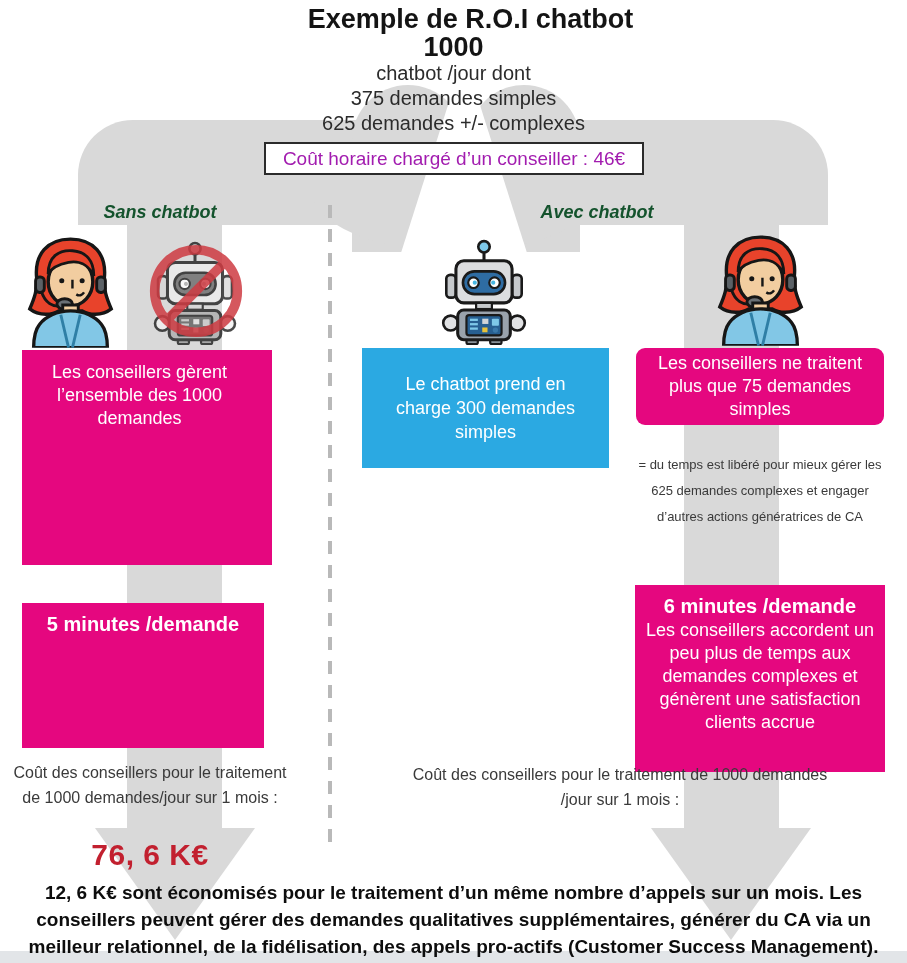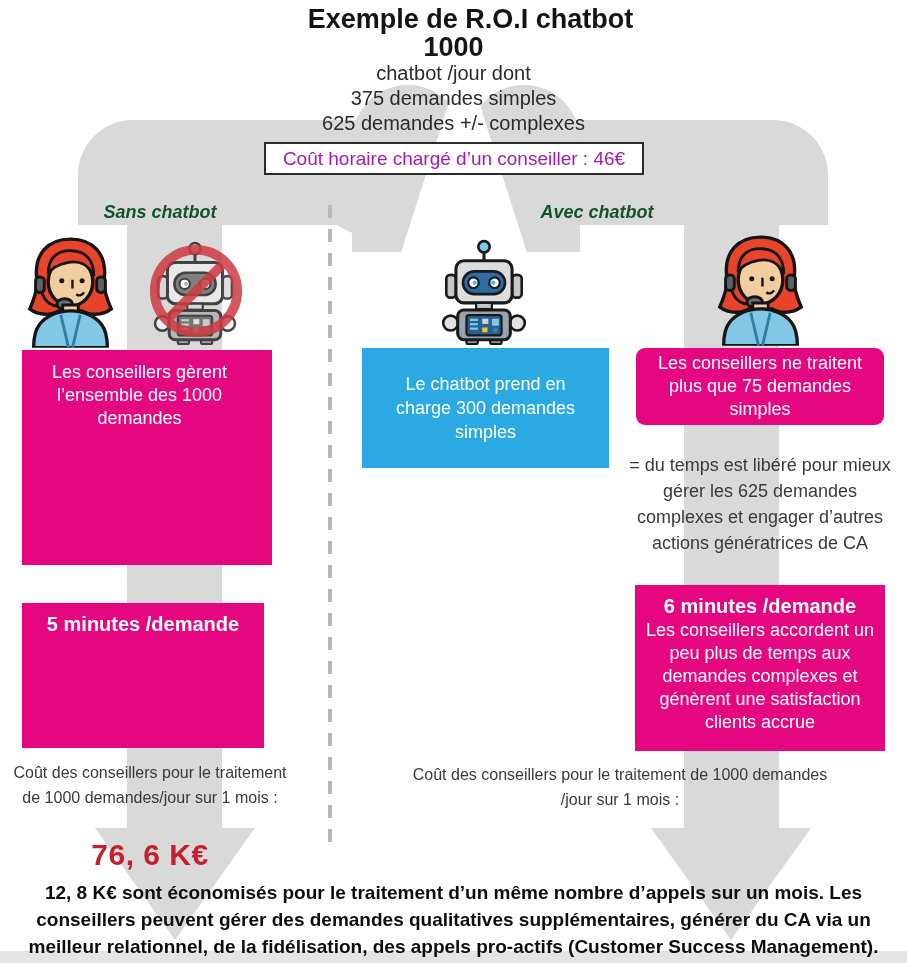--- a/index.html
+++ b/index.html
@@ -35,26 +35,26 @@
     border:2px solid #2B2B2B;font-size:19px;color:#a21caf;}
   .collabel{font-size:18px;font-weight:bold;font-style:italic;color:#14532d;}
   .collabel.l{left:40px;top:202px;width:240px;}
   .collabel.r{left:477px;top:202px;width:240px;}
 
   .pinkbox{background:var(--pink);color:#fff;font-size:18px;line-height:23px;}
   .bluebox{background:var(--blue);color:#fff;font-size:18px;line-height:24px;display:flex;align-items:center;justify-content:center;}
   .pink-l1{left:22px;top:350px;width:250px;height:215px;padding:11px 16px 0 1px;}
   .blue-m{left:362px;top:348px;width:247px;height:120px;padding:6px 14px;}
   .pink-r1{left:636px;top:348px;width:248px;height:77px;display:flex;align-items:center;justify-content:center;padding:4px 21px;border-radius:9px;}
-  .freed{left:628px;top:452px;width:264px;font-size:18px;line-height:26px;color:var(--body);}
+  .freed{left:628px;top:452px;width:264px;font-size:13px;line-height:26px;color:var(--body);}
   .minbox{padding:9px 10px 0 10px;}
   .minbox .min-title{font-size:20px;font-weight:bold;line-height:25px;}
   .minbox .min-body{font-size:18px;line-height:23px;}
   .pink-l2{left:22px;top:603px;width:242px;height:145px;}
-  .pink-r2{left:635px;top:585px;width:250px;height:166px;}
+  .pink-r2{left:635px;top:585px;width:250px;height:187px;}
   .costlabel{font-size:16px;line-height:25px;color:var(--body);}
   .cost-l{left:10px;top:760px;width:280px;}
   .cost-r{left:405px;top:762px;width:430px;}
   .value{font-size:30px;font-weight:bold;letter-spacing:.5px;}
   .value.red{left:10px;top:838px;width:280px;color:var(--red);}
   .value.green{left:405px;top:814px;width:430px;color:var(--green);}
   .conclusion{left:20px;top:879px;width:867px;font-size:19px;line-height:27px;font-weight:bold;color:#0D0D0D;}
 
   
   .icon{display:block;}
@@ -176,15 +176,15 @@
   <div class="abs pinkbox pink-r1 t-center">
     <span>Les conseillers ne traitent plus que 75 demandes simples</span>
   </div>
   <div class="abs freed t-center">= du temps est libéré pour mieux gérer les 625 demandes complexes et engager d’autres actions génératrices de CA</div>
   <div class="abs pinkbox minbox pink-r2 t-center">
     <div class="min-title">6 minutes /demande</div>
     <div class="min-body">Les conseillers accordent un peu plus de temps aux demandes complexes et génèrent une satisfaction clients accrue</div>
   </div>
   <div class="abs costlabel cost-r t-center">Coût des conseillers  pour le traitement de 1000 demandes /jour sur 1 mois :</div>
 
-  <div class="abs conclusion t-center">12, 8 K€ sont économisés pour le traitement d’un même nombre d’appels sur un mois. Les conseillers peuvent gérer des demandes qualitatives supplémentaires, générer du CA via un meilleur relationnel, de la fidélisation, des appels pro-actifs (Customer Success Management).</div>
+  <div class="abs conclusion t-center">12, 6 K€ sont économisés pour le traitement d’un même nombre d’appels sur un mois. Les conseillers peuvent gérer des demandes qualitatives supplémentaires, générer du CA via un meilleur relationnel, de la fidélisation, des appels pro-actifs (Customer Success Management).</div>
 
 </div>
 
 </body></html>

